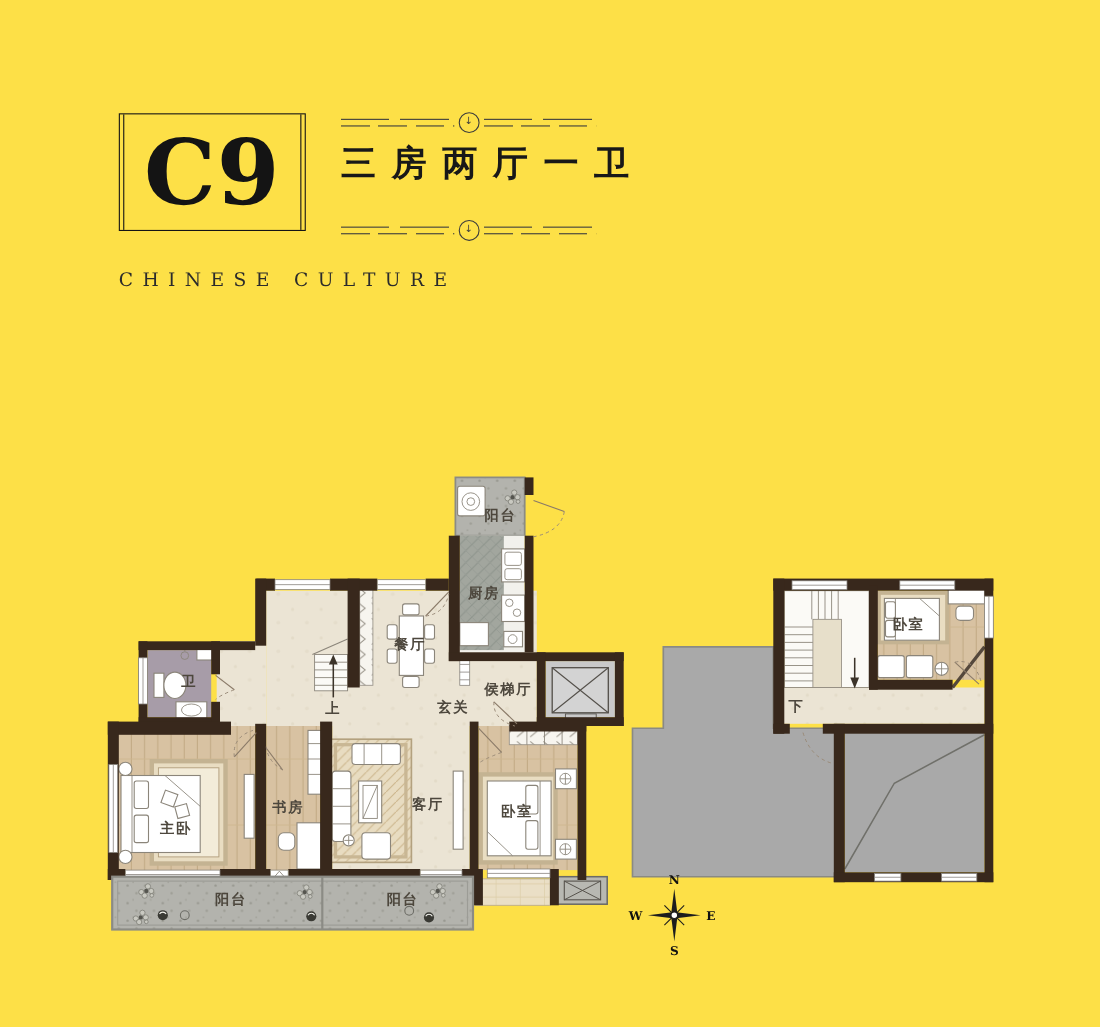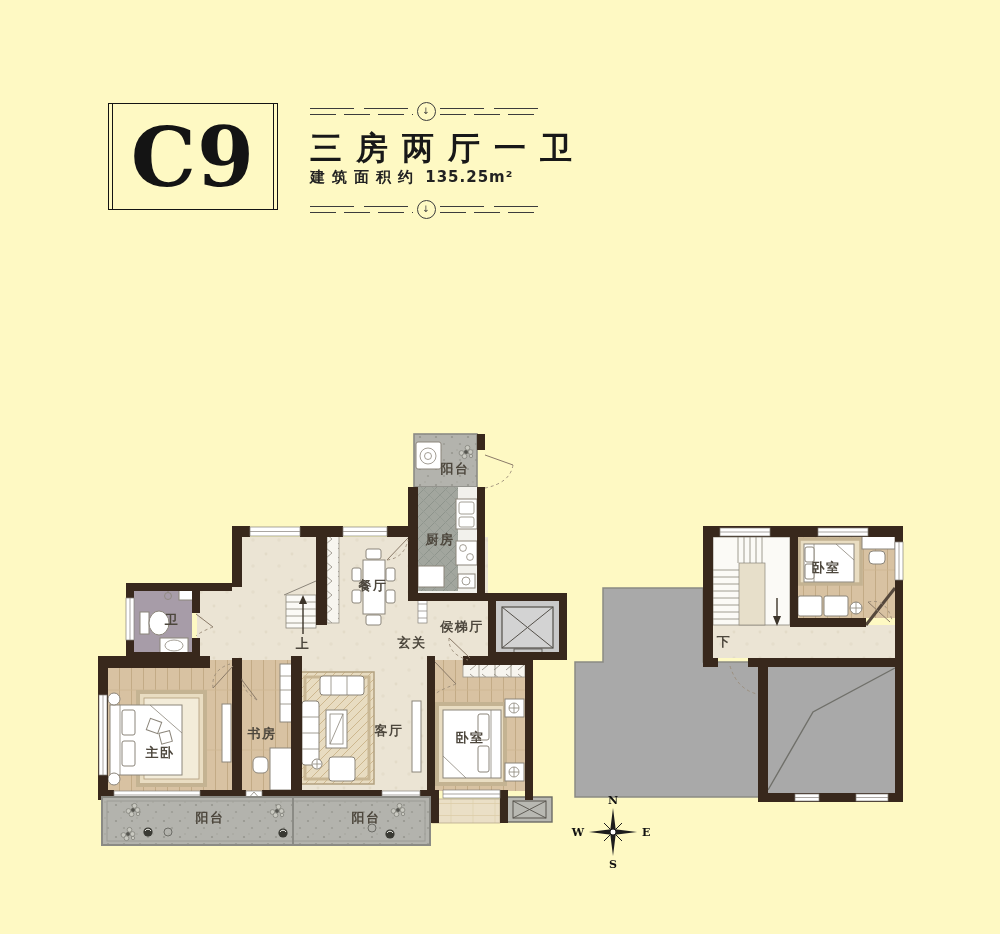--- a/index.html
+++ b/index.html
@@ -1,16 +1,16 @@
 <!DOCTYPE html>
 <html><head>
 <meta charset="utf-8">
 <style>
   html,body{margin:0;padding:0;background:#ffffff;}
-  #canvas{position:relative;width:1000px;height:934px;background:#fef9c3;overflow:hidden;
+  #canvas{position:relative;width:1000px;height:934px;background:#fde047;overflow:hidden;
           font-family:"DejaVu Sans","Liberation Sans",sans-serif;}
   
   .c9box{position:absolute;left:108px;top:103px;width:170px;height:107px;
          border:1.5px solid #141414;box-sizing:border-box;}
   .c9box .inner{position:absolute;left:3px;right:3px;top:0;bottom:0;
          border-left:1px solid #141414;border-right:1px solid #141414;
          display:flex;align-items:center;justify-content:center;}
   .c9txt{font-family:"DejaVu Serif","Liberation Serif",serif;font-weight:700;
          font-size:82px;color:#141414;line-height:1;letter-spacing:1px;}
   .orn{position:absolute;left:310px;width:232px;height:20px;display:flex;align-items:center;}
@@ -60,39 +60,36 @@
     <div class="circ">
         <span>↓</span>
       </div>
     <div class="lines">
         <div class="l1"></div>
         <div class="l2"></div>
       </div>
   </div>
 
   <div class="laytitle">三房两厅一卫</div>
-  <div class="areatxt">
-    <span class="pre">建筑面积约</span>
-    <span class="val">135.25m²</span>
-  </div>
 
   <div class="orn" style="top:199px;">
     <div class="lines">
         <div class="l1"></div>
         <div class="l2"></div>
       </div>
     <div class="circ">
         <span>↓</span>
       </div>
     <div class="lines">
         <div class="l1"></div>
         <div class="l2"></div>
       </div>
   </div>
 
+  <div class="subtitle">CHINESE CULTURE</div>
 
   <svg id="plansvg" width="1000" height="934" viewBox="0 0 1000 934">
     <defs>
       <pattern id="pWood" width="12" height="60" patternUnits="userSpaceOnUse">
         <rect width="12" height="60" fill="#d8c2a2"></rect>
           <line x1="11.5" y1="0" x2="11.5" y2="60" stroke="#c3ab86" stroke-width="1"></line>
         <line x1="0" y1="30" x2="12" y2="30" stroke="#cdb690" stroke-width="0.8"></line>
       </pattern>
       <pattern id="pHatch" width="11" height="11" patternUnits="userSpaceOnUse">
         <rect width="11" height="11" fill="#a2a69e"></rect>

